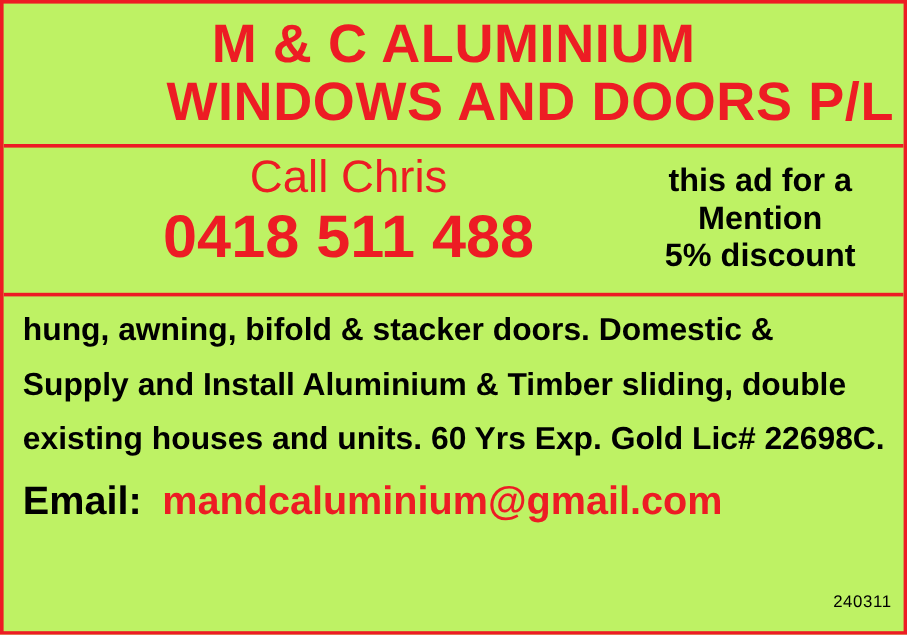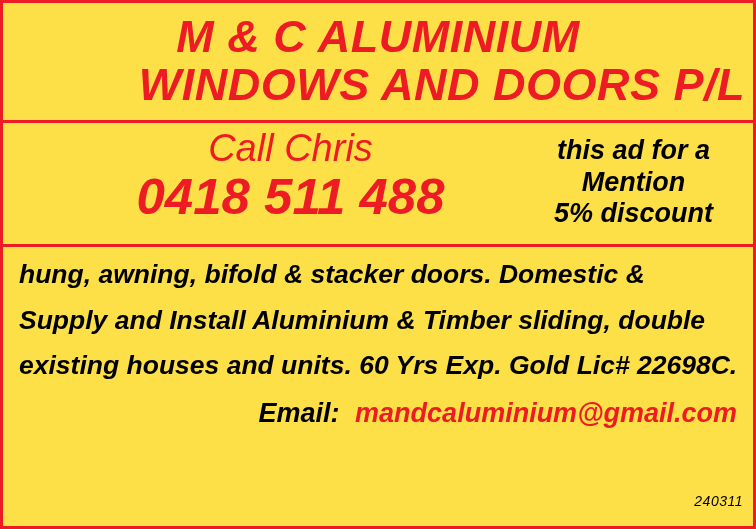--- a/index.html
+++ b/index.html
@@ -9,24 +9,23 @@
   }
   body {
     font-family: "Liberation Sans", sans-serif;
     -webkit-font-smoothing: antialiased;
   }
   .ad {
     position: relative;
     width: 756px;
     height: 529px;
     box-sizing: border-box;
-    background: #fde047;
+    background: #bef264;
     border: 3px solid #ed1c24;
     overflow: hidden;
-    font-style: italic;
   }
   
   .header {
     box-sizing: border-box;
     width: 100%;
     padding: 10px 8px 12px 8px;
     border-bottom: 3px solid #ed1c24;
     text-align: center;
   }
   .header-line {
@@ -100,26 +99,25 @@
     margin-bottom: 19px;
     font-family: "Liberation Sans", sans-serif;
     white-space: nowrap;
     display: flex;
     justify-content: space-between;
   }
   .copy-line.last {
     display: block;
   }
   .email-line {
-    font-size: 27px;
+    font-size: 33px;
     font-weight: bold;
     margin-top: 14px;
     font-family: "Liberation Sans", sans-serif;
     white-space: nowrap;
-    text-align: right;
   }
   .email-label { color: #000000; }
   .email-addr { color: #ed1c24; margin-left: 8px; }
   
   .ref-code {
     position: absolute;
     right: 10px;
     bottom: 17px;
     font-size: 14px;
     color: #000000;

